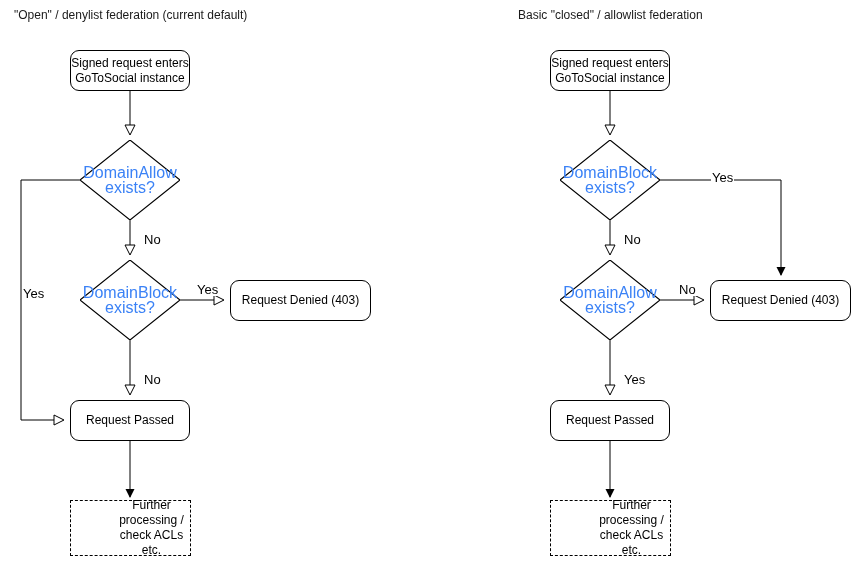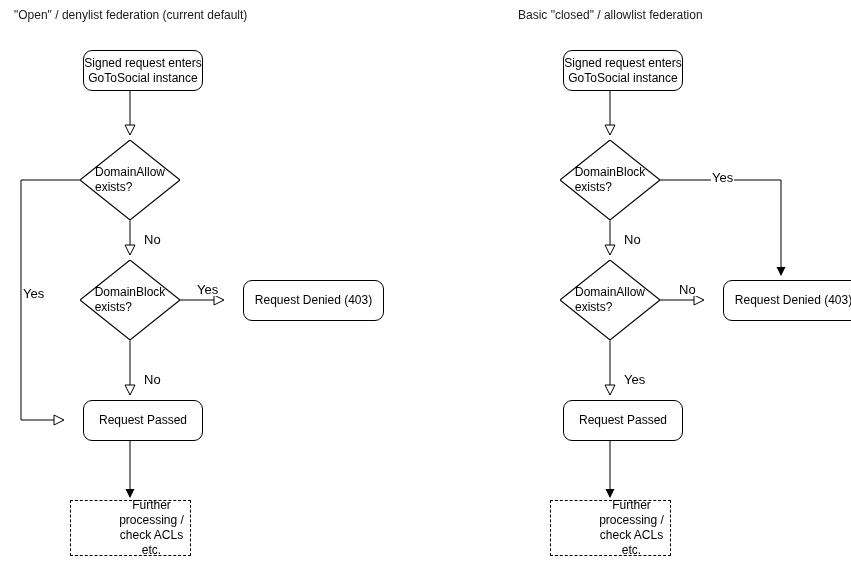--- a/index.html
+++ b/index.html
@@ -40,21 +40,20 @@
     justify-content: center;
     text-align: center;
     font-size: 12px;
     line-height: 15px;
     color: #000;
     background: #ffffff;
   }
   .node.rounded {
     border: 1px solid #000000;
     border-radius: 9px;
-    margin-left: 13px;
   }
   .node.dashed {
     border: 1px dashed #000000;
     border-radius: 0;
     padding-left: 42px;
   }
   .node-label { pointer-events: none; white-space: pre-line; }
 
   
   .diamond {
@@ -67,24 +66,25 @@
     left: 0; top: 0;
     width: 100%; height: 100%;
   }
   .diamond .dlabel {
     position: absolute;
     left: 0; top: 0;
     width: 100%; height: 100%;
     display: flex;
     align-items: center;
     justify-content: center;
-    font-size: 12px;
+    text-align: center;
+    font-size: 16px;
     line-height: 15px;
     white-space: pre-line;
-    color: #000000;
+    color: #3b82f6;
   }
 
   .edge-label {
     position: absolute;
     font-size: 13px;
     line-height: 13px;
     color: #000;
     background: #ffffff;
     padding: 0 1px;
     white-space: nowrap;

